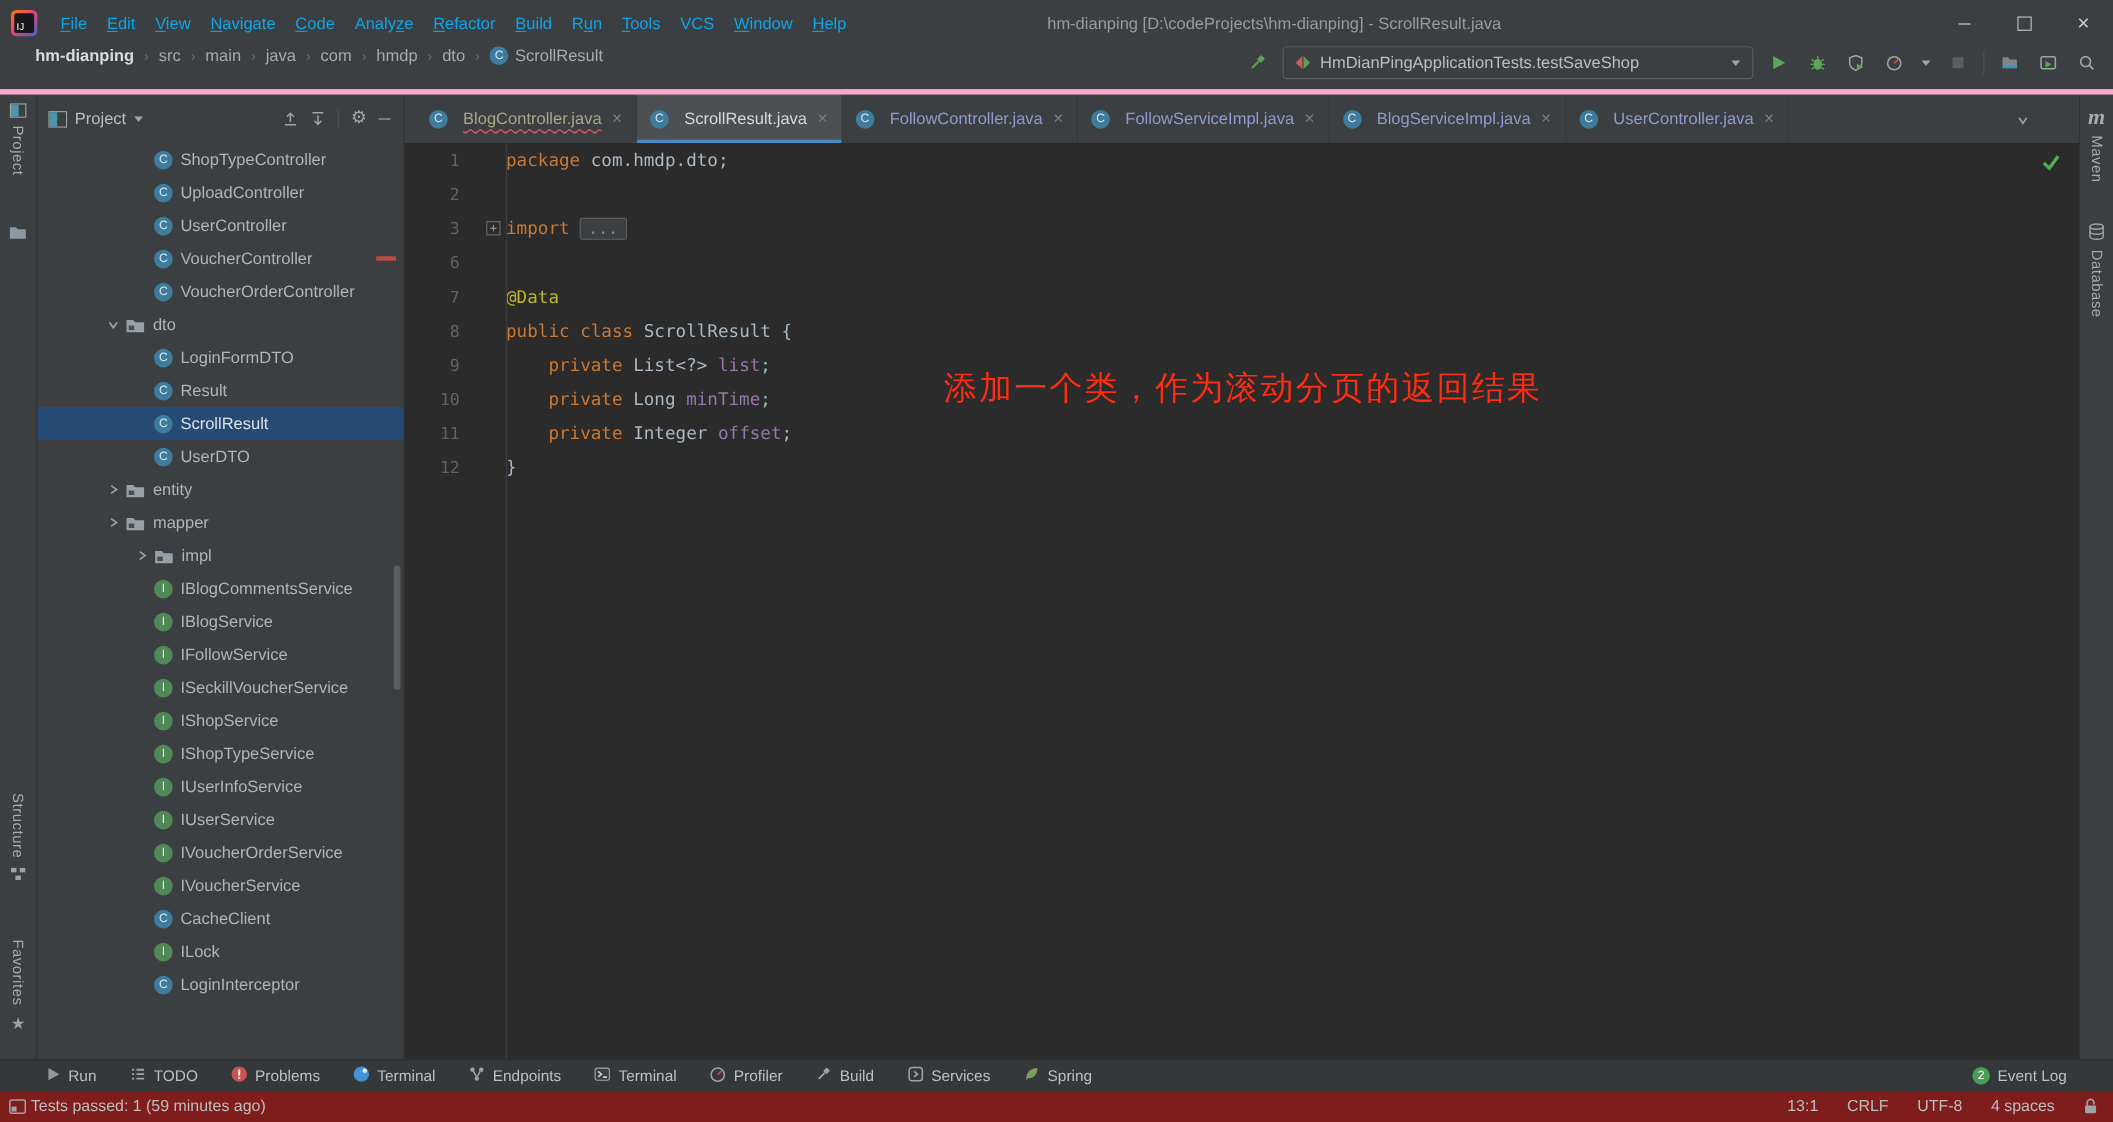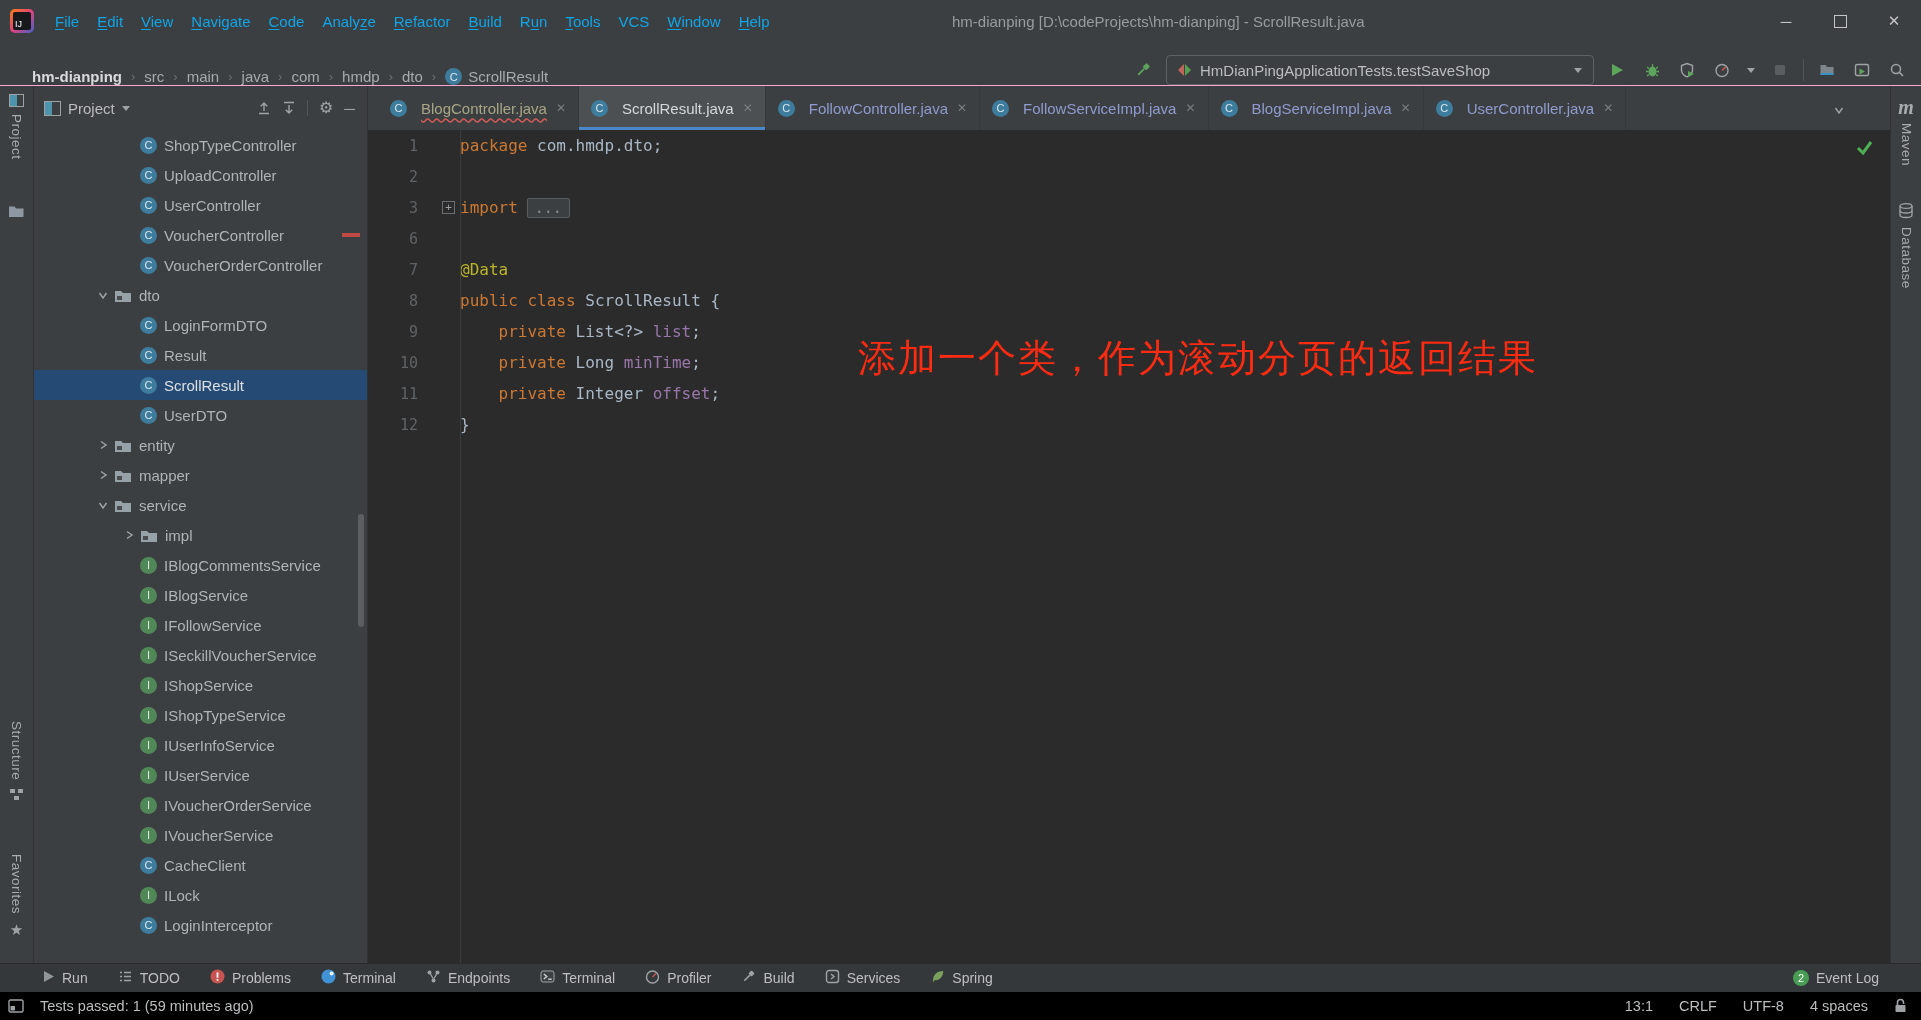--- a/index.html
+++ b/index.html
@@ -17,21 +17,21 @@
   .menu-item{padding:4px 9px;border-radius:3px;color:#0ea5e9;cursor:default;white-space:nowrap}
   .mn{text-decoration:underline;text-underline-offset:2px}
   .win-title{position:absolute;left:952px;top:0;height:42px;display:flex;align-items:center;
              color:#989C9E;font-size:15px;white-space:nowrap}
   .win-controls{margin-left:auto;display:flex;height:100%}
   .win-btn{width:54px;height:100%;display:flex;align-items:center;justify-content:center;color:#C3C5C7}
   .max-glyph{width:11px;height:11px;border:1.5px solid #C3C5C7;display:block}
 
   
   .toolbar{position:absolute;left:0;top:42px;width:100%;height:44px;background:#3C3F41;
-           border-bottom:1px solid #f9a8d4;display:flex;align-items:flex-end;
+           border-bottom:5px solid #f9a8d4;display:flex;align-items:flex-start;
            padding:0 12px 0 32px;box-sizing:border-box;z-index:5}
   .breadcrumb{display:flex;align-items:center;gap:9px;color:#A6ABAE}
   .crumb-root{font-weight:bold;color:#D8DADC}
   .crumb-sep{color:#6C7073;font-size:13px}
   .crumb-leaf{display:flex;align-items:center;gap:6px}
   .toolbar-right{margin-left:auto;display:flex;align-items:center;gap:11px}
   .run-combo{display:flex;align-items:center;gap:9px;height:30px;padding:0 11px;
              border:1px solid #5E6163;border-radius:4px;min-width:428px;box-sizing:border-box}
   .combo-label{color:#BBBDBF;flex:1;white-space:nowrap}
   .caret-down{width:0;height:0;border-left:4.5px solid transparent;border-right:4.5px solid transparent;
@@ -105,35 +105,35 @@
   .foldcol{width:42px;position:relative;height:100%;flex-shrink:0}
   .foldbox{position:absolute;left:24px;top:9px;width:13px;height:13px;border:1px solid #6A6E70;
            color:#9DA1A3;font-size:11px;line-height:11px;text-align:center;box-sizing:border-box}
   .code{white-space:pre}
   .tk-kw{color:#CC7832}
   .tk-pl{color:#A9B7C6}
   .tk-ann{color:#BBB529}
   .tk-fld{color:#9876AA}
   .tk-folded{background:#3C3F41;border:1px solid #5A5D5F;color:#8A8D8F;border-radius:2px;
              padding:0 7px;margin-left:9px;font-size:15px}
-  .annotation{position:absolute;left:490px;top:203px;font-size:38px;color:#FF2B12;
+  .annotation{position:absolute;left:490px;top:203px;font-size:30px;color:#FF2B12;
               white-space:nowrap;letter-spacing:2px}
   .editor-check{position:absolute;right:16px;top:9px}
 
   
   .bottom-toolbar{position:absolute;left:0;top:963px;width:100%;height:29px;background:#35383A;
                   border-top:1px solid #2B2B2B;display:flex;align-items:center;padding-left:42px;
                   gap:30px;box-sizing:border-box;font-size:14px;color:#BDBFC1;z-index:6}
   .bb-item{display:flex;align-items:center;gap:7px;white-space:nowrap}
   .event-log{margin-left:auto;margin-right:42px;display:flex;align-items:center;gap:7px}
   .badge{width:16px;height:16px;border-radius:50%;background:#499C54;color:#fff;font-size:11px;
          display:flex;align-items:center;justify-content:center}
-  .status-bar{position:absolute;left:0;top:992px;width:100%;height:28px;background:#000000;
+  .status-bar{position:absolute;left:0;top:992px;width:100%;height:28px;background:#7f1d1d;
               display:flex;align-items:center;padding:0 14px 0 8px;box-sizing:border-box;
-              font-size:14.5px;color:#BBBDBF;gap:16px;z-index:6}
+              font-size:14.5px;color:#BBBDBF;gap:4px;z-index:6}
   .status-right{margin-left:auto;display:flex;align-items:flex-start;gap:26px}
 </style>
 </head>
 <body>
 
 <div id="app">
 
   <div class="titlebar">
     <span class="logo">
         <i>IJ</i>
@@ -400,34 +400,20 @@
             </svg>
           </span>
           <span class="ticon">
             <svg width="18" height="15">
               <path d="M1 3 h6 l2 2 h8 v9 h-16 z" fill="#97A1A8"></path>
               <rect x="3" y="8" width="5" height="4" fill="#4A4D4F"></rect>
             </svg>
           </span>
           <span class="tree-label">mapper</span>
         </div>
-        <div class="tree-row lvl1">
-          <span class="chev">
-            <svg width="10" height="9">
-              <polyline points="1.5,2 5,7 8.5,2" fill="none" stroke="#9DA1A4" stroke-width="1.5"></polyline>
-            </svg>
-          </span>
-          <span class="ticon">
-            <svg width="18" height="15">
-              <path d="M1 3 h6 l2 2 h8 v9 h-16 z" fill="#97A1A8"></path>
-              <rect x="3" y="8" width="5" height="4" fill="#4A4D4F"></rect>
-            </svg>
-          </span>
-          <span class="tree-label">service</span>
-        </div>
         <div class="tree-row lvl2">
           <span class="chev">
             <svg width="9" height="10">
               <polyline points="2,1.5 7,5 2,8.5" fill="none" stroke="#9DA1A4" stroke-width="1.5"></polyline>
             </svg>
           </span>
           <span class="ticon">
             <svg width="18" height="15">
               <path d="M1 3 h6 l2 2 h8 v9 h-16 z" fill="#97A1A8"></path>
               <rect x="3" y="8" width="5" height="4" fill="#4A4D4F"></rect>

